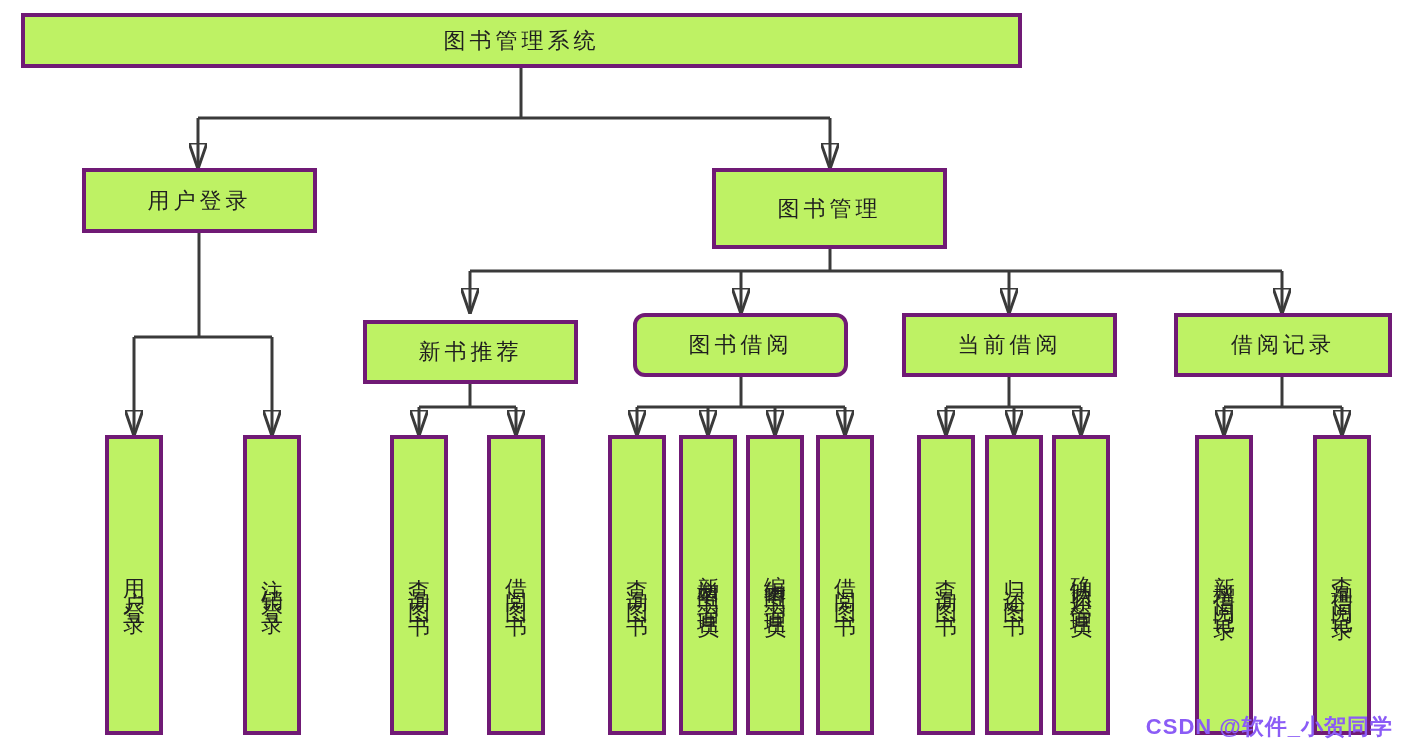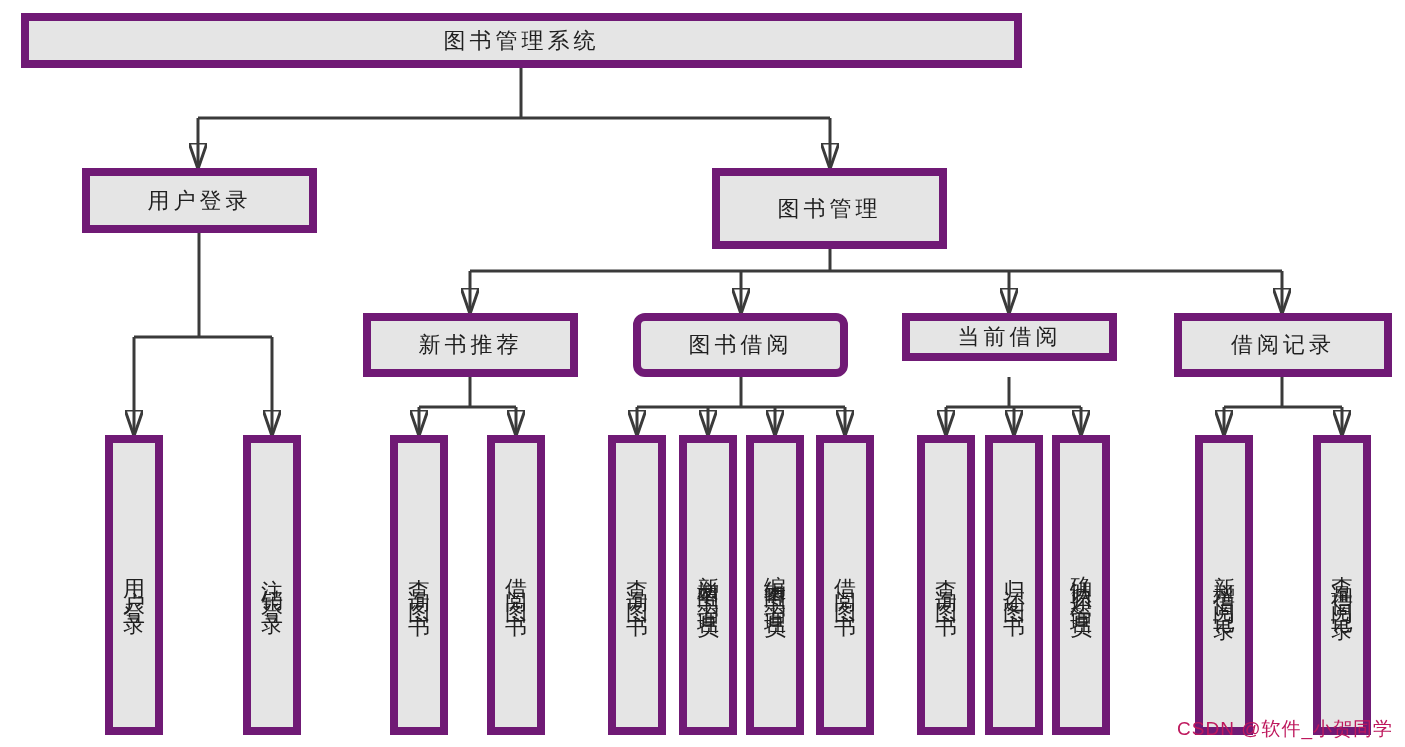--- a/index.html
+++ b/index.html
@@ -9,22 +9,22 @@
     background: #ffffff;
     font-family: "Liberation Sans", sans-serif;
     position: relative;
     overflow: hidden;
   }
   .canvas { position: absolute; left: 0; top: 0; width: 1405px; height: 747px; }
   svg.wires { position: absolute; left: 0; top: 0; width: 1405px; height: 747px; display: block; }
   svg.wires path, svg.wires line { stroke: #3a3a3a; stroke-width: 3; fill: none; }
   .node {
     position: absolute;
-    border: 8px solid #701a75;
-    background: #e5e5e5;
+    border: 4px solid #701a75;
+    background: #bef264;
     display: flex;
     align-items: center;
     justify-content: center;
     color: #1f1f1f;
   }
   .node.h span {
     font-size: 22px;
     letter-spacing: 4px;
     white-space: nowrap;
   }
@@ -33,25 +33,26 @@
     font-size: 22px;
     letter-spacing: 12px;
     line-height: 1;
   }
   .node.leaf.mid span { letter-spacing: 9px; }
   .node.leaf.long span { letter-spacing: 6px; }
   .watermark {
     position: absolute;
     right: 12px;
     bottom: 5px;
-    font-size: 19px;
+    font-size: 22px;
     letter-spacing: 1px;
-    color: #be185d;
+    color: #8b5cf6;
     z-index: 5;
     white-space: nowrap;
+    font-weight: bold;
   }
 </style>
 </head>
 <body>
 
 <div class="canvas">
 
   <svg class="wires" viewBox="0 0 1405 747" xmlns="http://www.w3.org/2000/svg">
     <defs>
       <marker id="arrow" markerUnits="userSpaceOnUse" markerWidth="26" markerHeight="18" refX="26" refY="9" orient="auto">
@@ -118,27 +119,27 @@
     <span>图书管理系统</span>
   </div>
 
   <div class="node h" style="left:82px; top:168px; width:235px; height:65px;">
     <span>用户登录</span>
   </div>
   <div class="node h" style="left:712px; top:168px; width:235px; height:81px;">
     <span>图书管理</span>
   </div>
 
-  <div class="node h" style="left:363px; top:313px; width:215px; height:64px;">
+  <div class="node h" style="left:363px; top:320px; width:215px; height:64px;">
     <span>新书推荐</span>
   </div>
   <div class="node h" style="left:633px; top:313px; width:215px; height:64px;border-radius:12px;">
     <span>图书借阅</span>
   </div>
-  <div class="node h" style="left:902px; top:313px; width:215px; height:48px;font-family:Liberation Serif, serif;">
+  <div class="node h" style="left:902px; top:313px; width:215px; height:64px;font-family:Liberation Serif, serif;">
     <span>当前借阅</span>
   </div>
   <div class="node h" style="left:1174px; top:313px; width:218px; height:64px;">
     <span>借阅记录</span>
   </div>
 
   <div class="node leaf" style="left:105px; top:435px; width:58px; height:300px;">
     <span>用户登录</span>
   </div>
   <div class="node leaf" style="left:243px; top:435px; width:58px; height:300px;">

